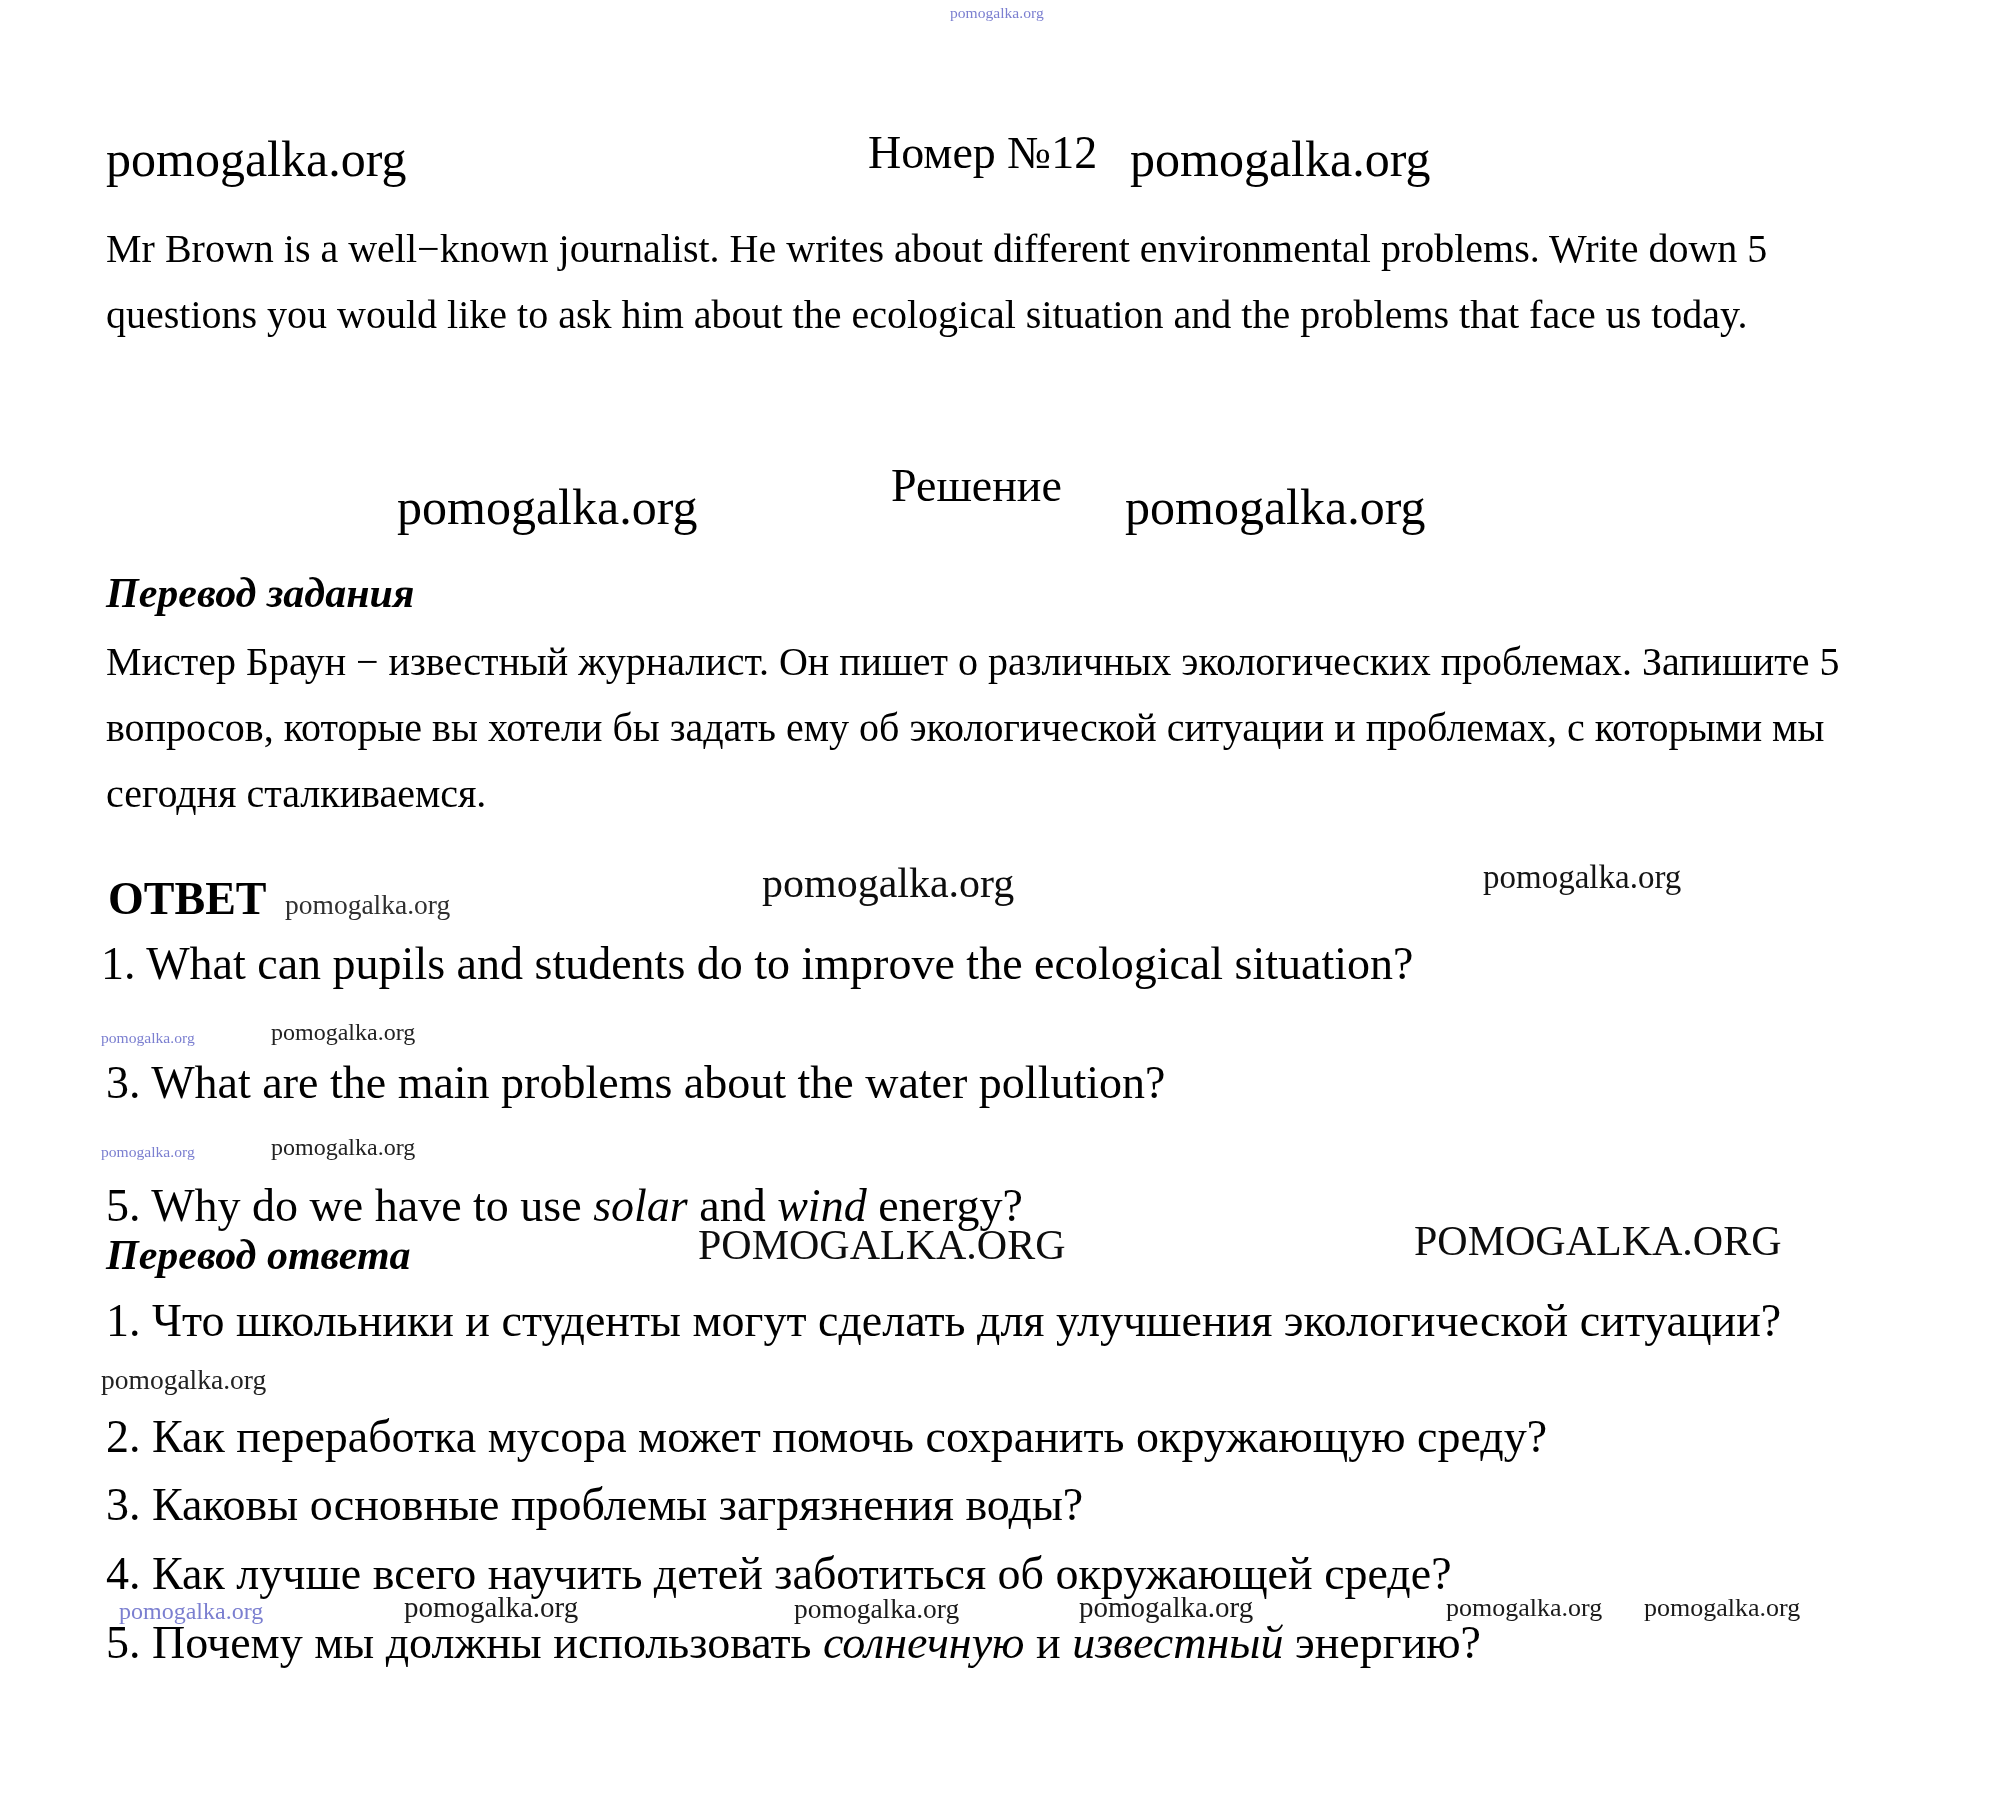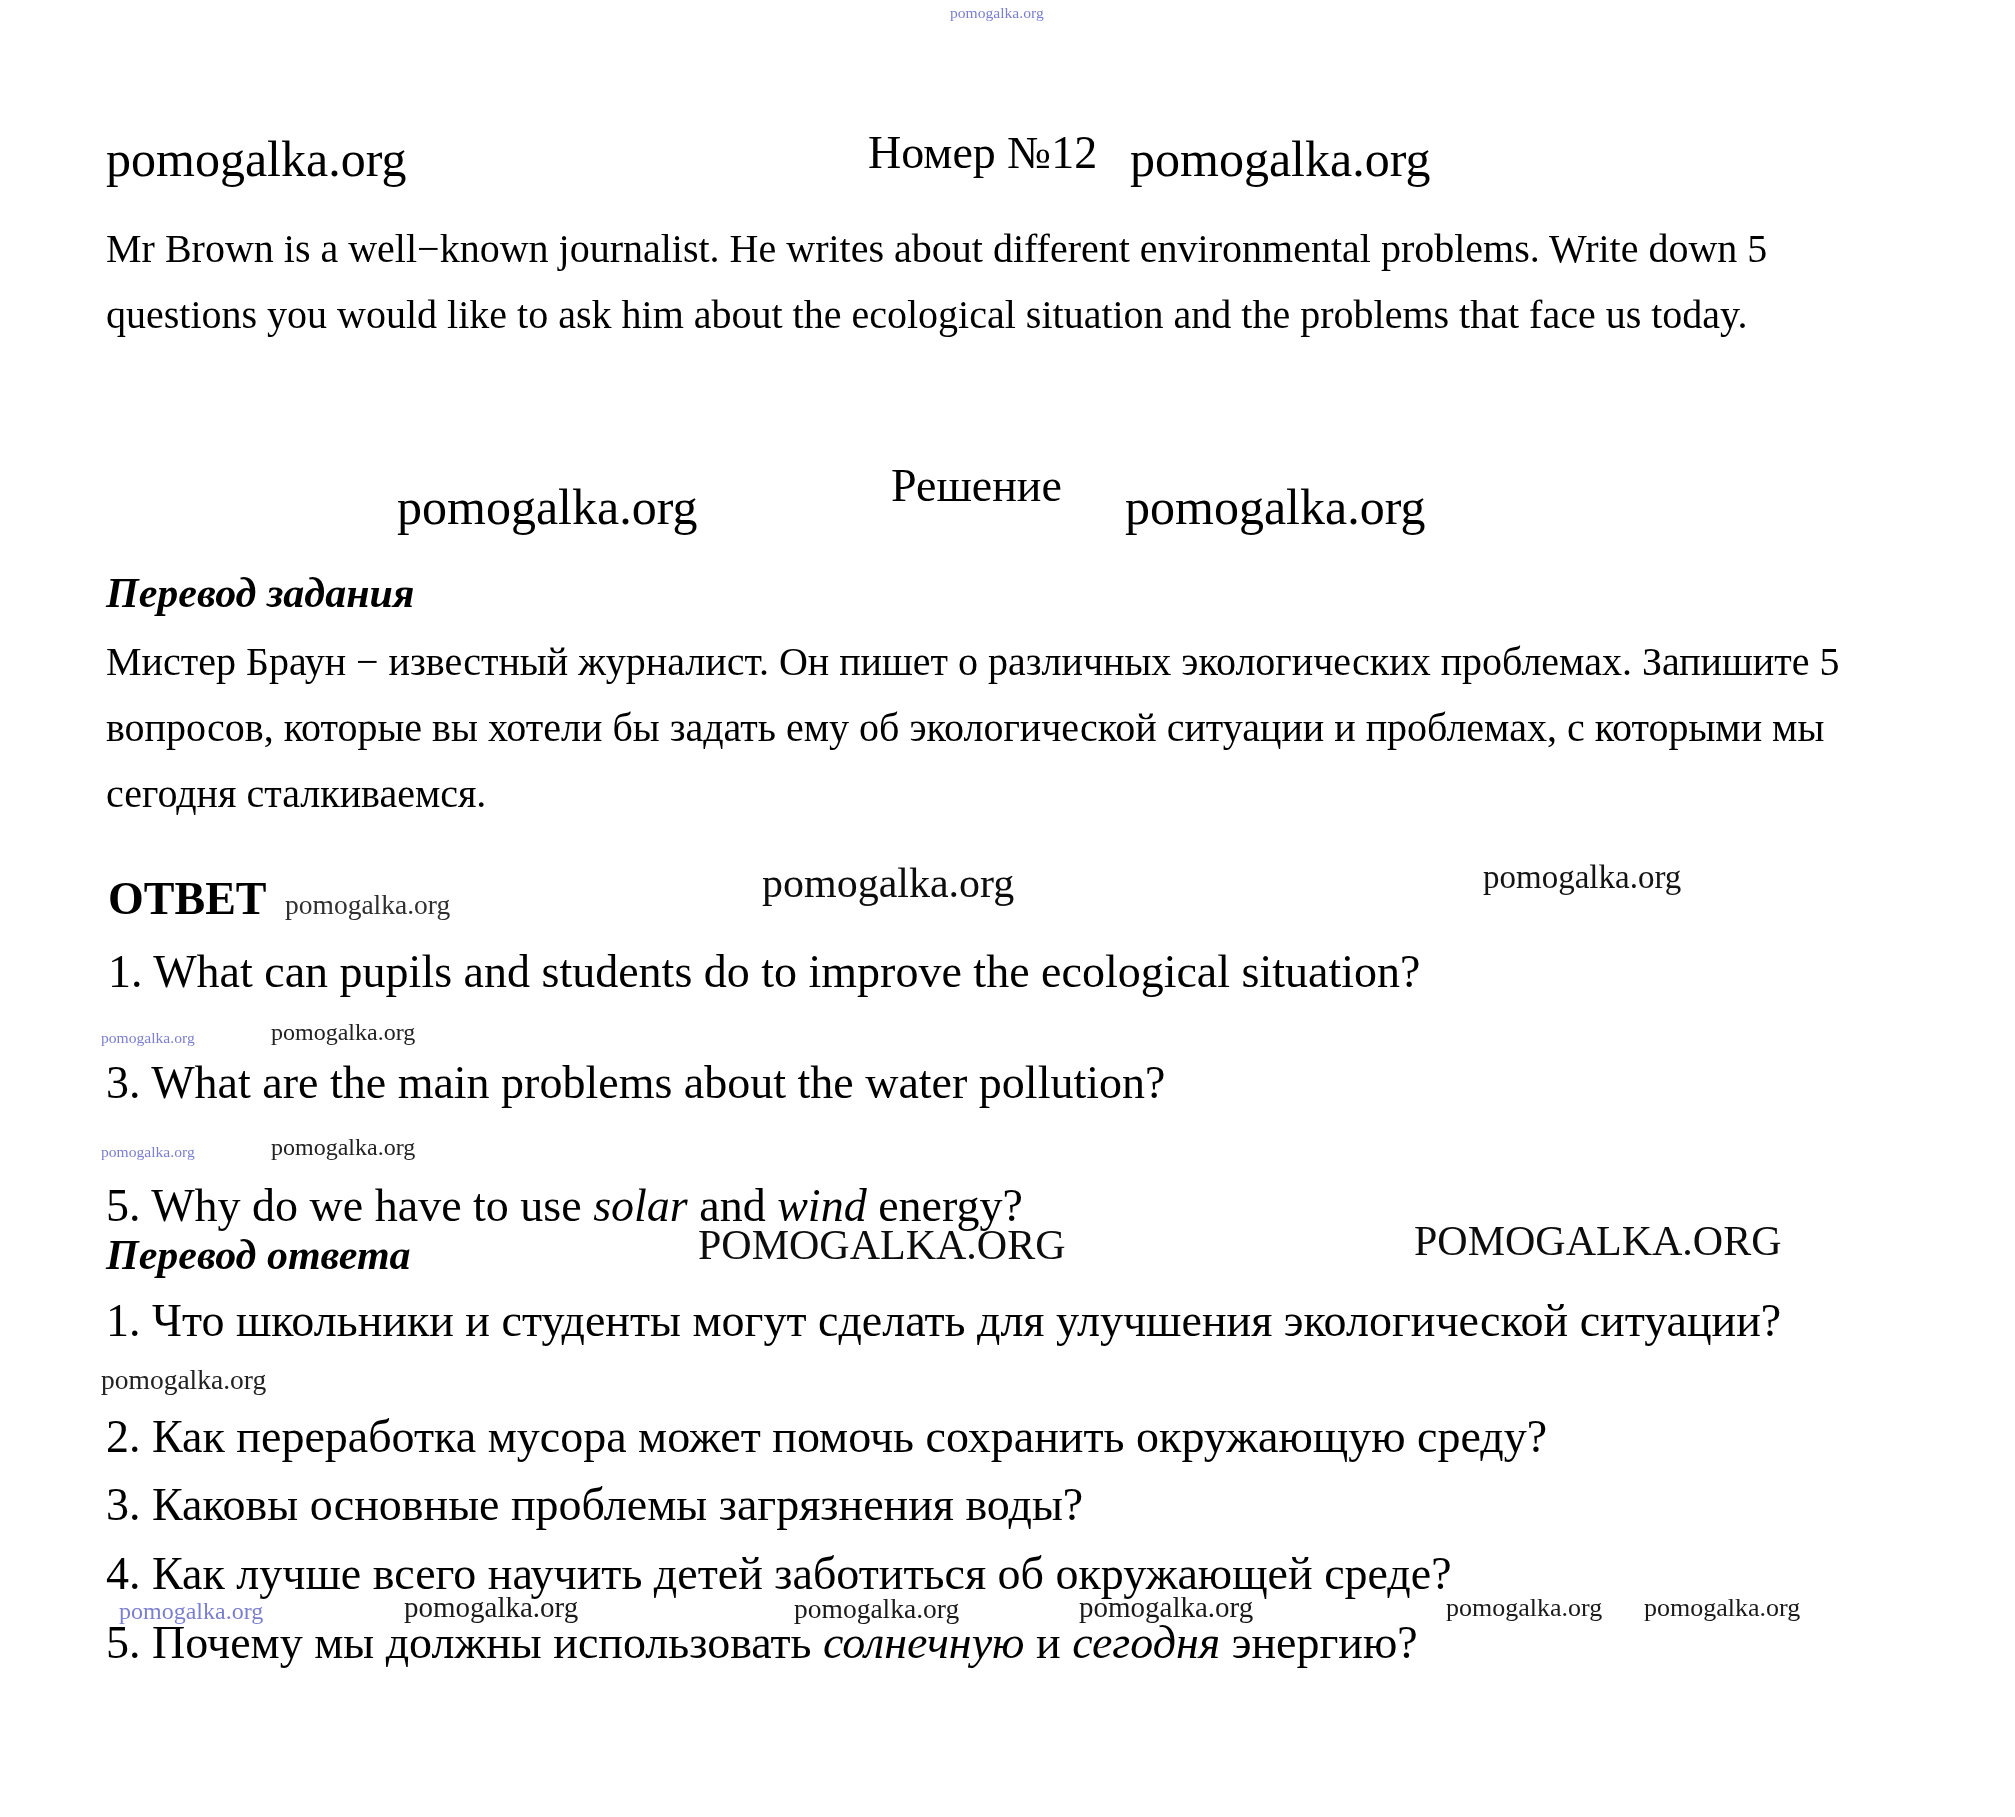--- a/index.html
+++ b/index.html
@@ -105,41 +105,41 @@
   <div class="wm big" style="left:1125px; top:478px;">pomogalka.org</div>
 
   <div class="label-bi" style="left:106px; top:569px;">Перевод задания</div>
   <div class="para" style="left:106px; top:629px;">Мистер Браун − известный журналист. Он пишет о различных экологических проблемах. Запишите 5 вопросов, которые вы хотели бы задать ему об экологической ситуации и проблемах, с которыми мы сегодня сталкиваемся.</div>
 
   <div class="label-b" style="left:108px; top:872px;">ОТВЕТ</div>
   <div class="wm small" style="left:285px; top:889px;">pomogalka.org</div>
   <div class="wm mid dark" style="left:762px; top:859px;">pomogalka.org</div>
   <div class="wm" style="left:1483px; top:859px; font-size:33px; color:#141414;">pomogalka.org</div>
 
-  <div class="line" style="left:108px; top:937px;margin-top:8px;">1. What can pupils and students do to improve the ecological situation?</div>
+  <div class="line" style="left:101px; top:937px;">1. What can pupils and students do to improve the ecological situation?</div>
   <div class="line" style="left:106px; top:1056px;">3. What are the main problems about the water pollution?</div>
   <div class="line" style="left:106px; top:1171px;margin-top:8px;">
     <span>5. Why do we have to use </span><span class="it">solar</span><span> and </span><span class="it">wind</span><span> energy?</span>
   </div>
 
   <div class="wm tiny" style="left:101px; top:1029px;">pomogalka.org</div>
   <div class="wm" style="left:271px; top:1019px; font-size:24px; color:#222;">pomogalka.org</div>
   <div class="wm tiny" style="left:101px; top:1143px;">pomogalka.org</div>
   <div class="wm" style="left:271px; top:1134px; font-size:24px; color:#222;">pomogalka.org</div>
 
   <div class="label-bi" style="left:106px; top:1231px;">Перевод ответа</div>
   <div class="wm mid dark" style="left:698px; top:1221px;">POMOGALKA.ORG</div>
   <div class="wm mid dark" style="left:1414px; top:1217px;">POMOGALKA.ORG</div>
 
   <div class="line wrapline" style="left:106px; top:1290px;">1. Что школьники и студенты могут сделать для улучшения экологической ситуации?</div>
   <div class="line" style="left:106px; top:1410px;">2. Как переработка мусора может помочь сохранить окружающую среду?</div>
   <div class="line" style="left:106px; top:1478px;">3. Каковы основные проблемы загрязнения воды?</div>
   <div class="line" style="left:106px; top:1547px;">4. Как лучше всего научить детей заботиться об окружающей среде?</div>
   <div class="line" style="left:106px; top:1616px;">
-    <span>5. Почему мы должны использовать </span><span class="it">солнечную</span><span> и </span><span class="it">сегодня</span><span> энергию?</span>
+    <span>5. Почему мы должны использовать </span><span class="it">солнечную</span><span> и </span><span class="it">известный</span><span> энергию?</span>
   </div>
 
   <div class="wm" style="left:101px; top:1364px; font-size:27.5px; color:#222;">pomogalka.org</div>
   <div class="wm tiny" style="left:119px; top:1598px; font-size:24px;">pomogalka.org</div>
   <div class="wm" style="left:404px; top:1591px; font-size:29px; color:#1a1a1a;">pomogalka.org</div>
   <div class="wm" style="left:794px; top:1593px; font-size:27.5px; color:#1a1a1a;">pomogalka.org</div>
   <div class="wm" style="left:1079px; top:1591px; font-size:29px; color:#1a1a1a;">pomogalka.org</div>
   <div class="wm" style="left:1446px; top:1593px; font-size:26px; color:#1a1a1a;">pomogalka.org</div>
   <div class="wm" style="left:1644px; top:1593px; font-size:26px; color:#1a1a1a;">pomogalka.org</div>
 

